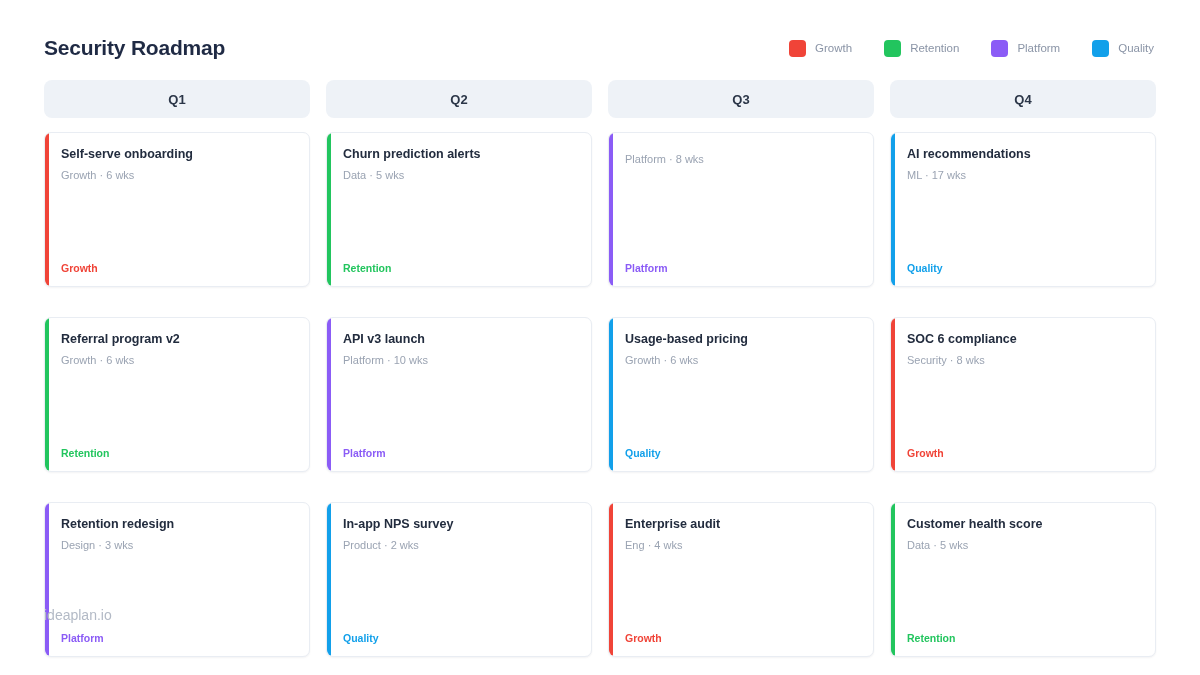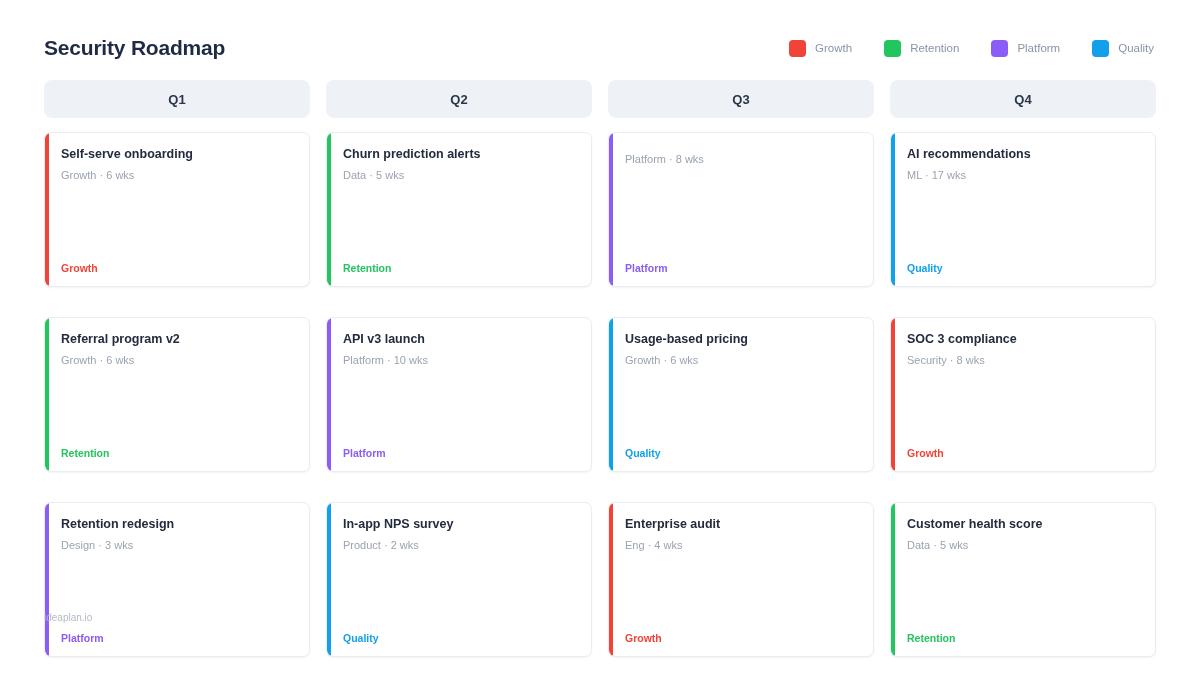--- a/index.html
+++ b/index.html
@@ -137,21 +137,21 @@
     margin-top: auto;
     font-size: 10.5px;
     font-weight: bold;
   }
 
   
   .footer {
     position: absolute;
     left: 44px;
     bottom: 18px;
-    font-size: 10px;
+    font-size: 14px;
     color: #b3bac6;
   }
 </style>
 </head>
 <body>
 
 <div class="page">
 
   <div class="topbar">
     <div class="page-title">Security Roadmap</div>
@@ -248,21 +248,21 @@
         <div class="column-header">Q4</div>
         <div class="card-list">
           <div class="card">
             <div class="card-accent" style="background: rgb(18, 160, 234);"></div>
             <div class="card-title">AI recommendations</div>
             <div class="card-meta">ML · 17 wks</div>
             <div class="card-tag" style="color: rgb(18, 160, 234);">Quality</div>
           </div>
           <div class="card">
             <div class="card-accent" style="background: rgb(240, 68, 56);"></div>
-            <div class="card-title">SOC 3 compliance</div>
+            <div class="card-title">SOC 6 compliance</div>
             <div class="card-meta">Security · 8 wks</div>
             <div class="card-tag" style="color: rgb(240, 68, 56);">Growth</div>
           </div>
           <div class="card">
             <div class="card-accent" style="background: rgb(34, 197, 94);"></div>
             <div class="card-title">Customer health score</div>
             <div class="card-meta">Data · 5 wks</div>
             <div class="card-tag" style="color: rgb(34, 197, 94);">Retention</div>
           </div>
         </div>

